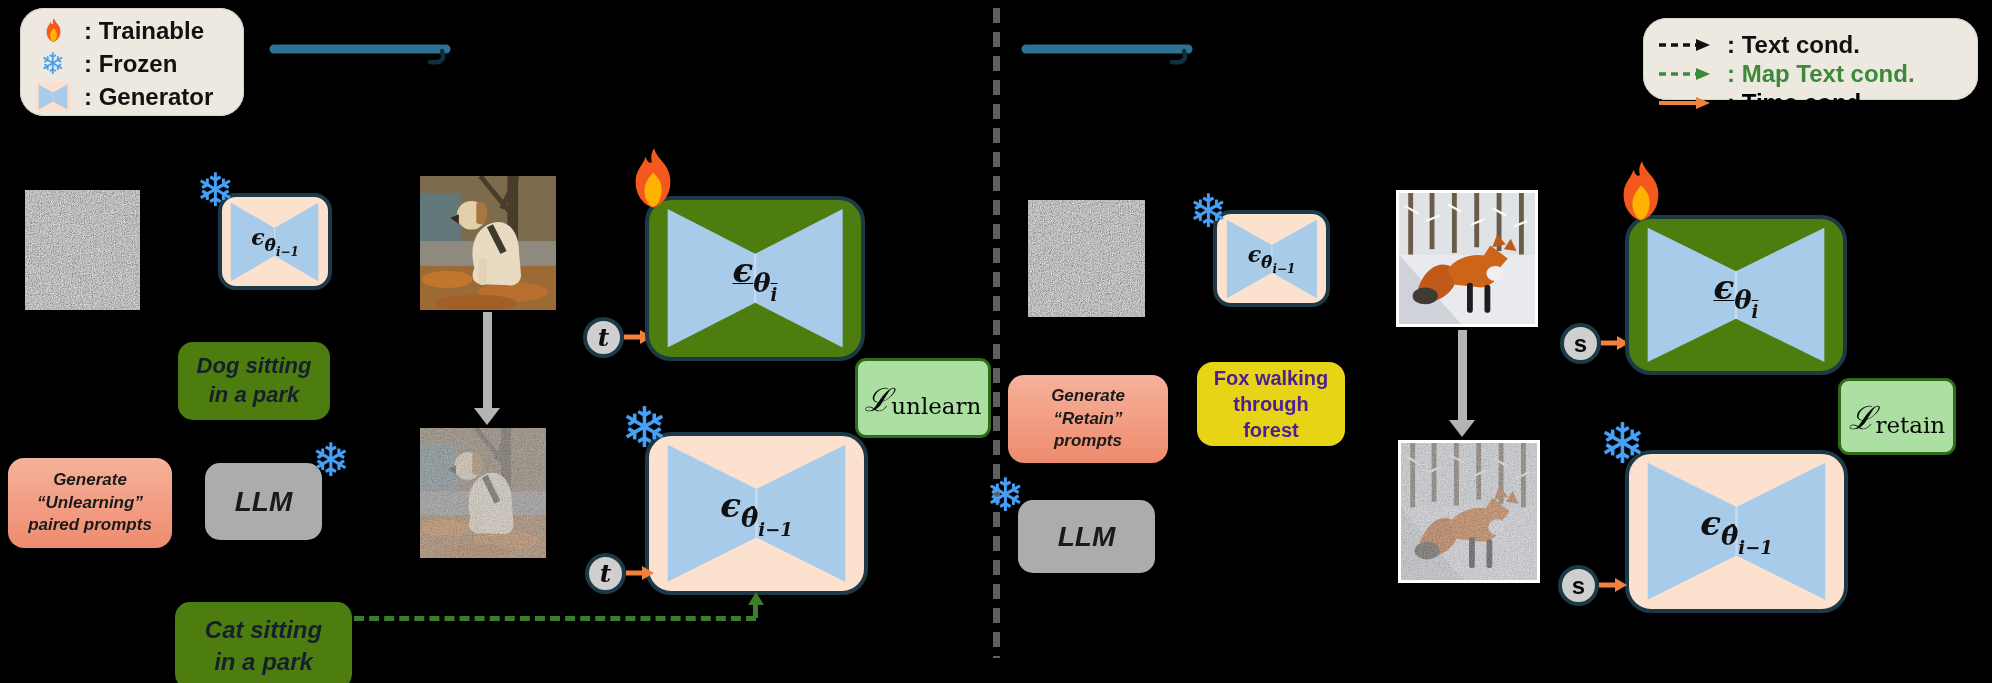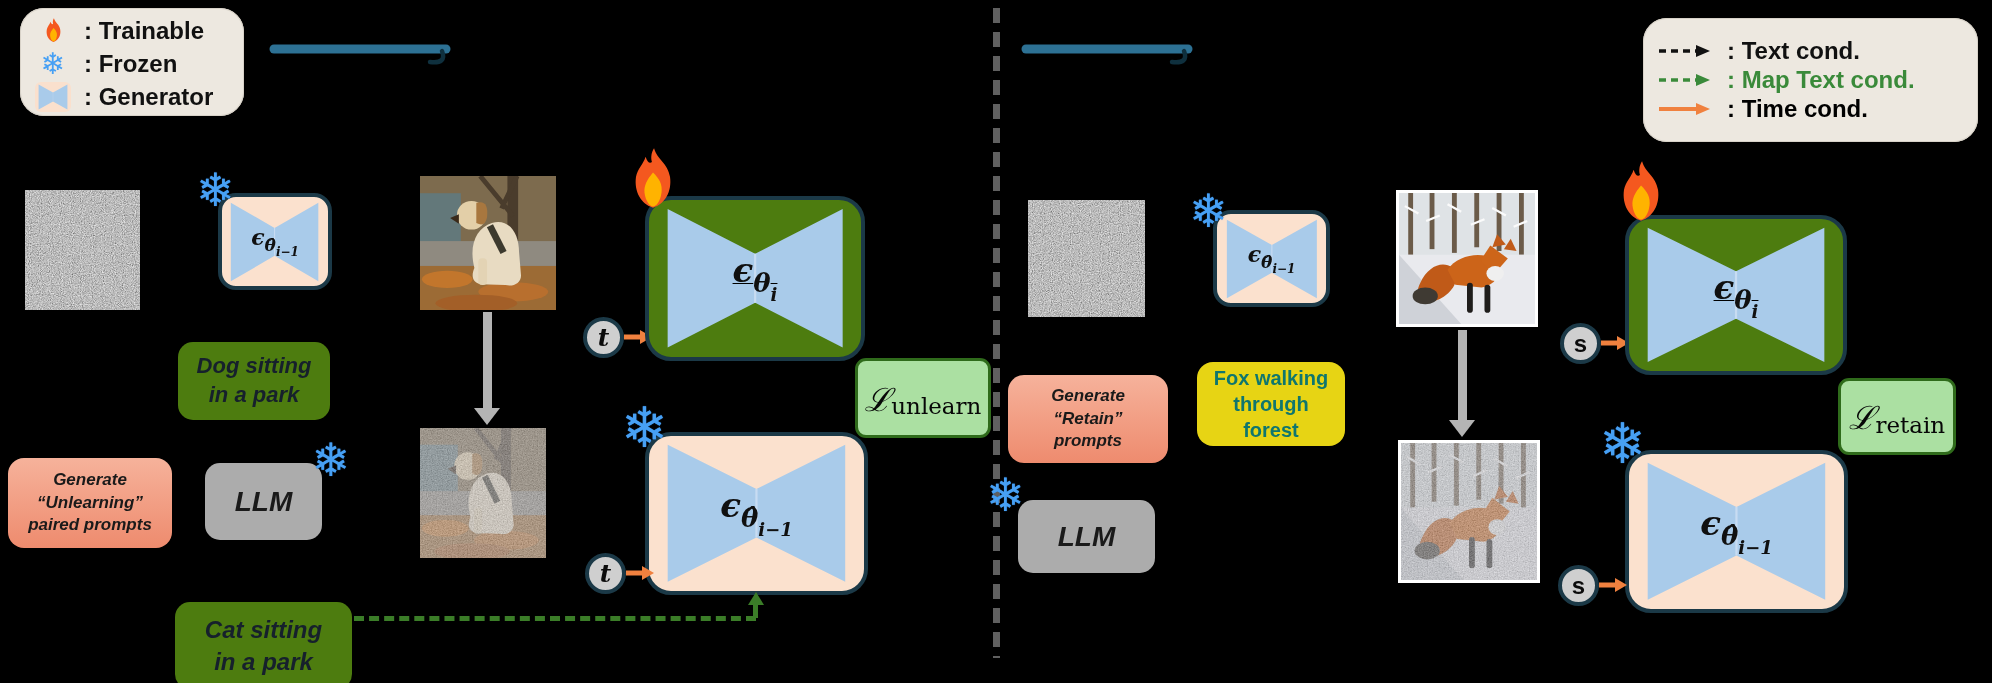--- a/index.html
+++ b/index.html
@@ -9,21 +9,21 @@
   .ml{white-space:pre-line;}
 
   
   .legend{background:#EDE8E0;border-radius:24px;box-shadow:0 0 0 1px #d8d2c8 inset;}
   .legend-row{display:flex;align-items:center;gap:8px;}
   .legend-label{font-weight:bold;color:#111;}
   #legend-left{left:20px;top:8px;width:224px;height:108px;padding:6px 0 0 10px;box-sizing:border-box;}
   #legend-left .legend-row{height:33px;}
   #legend-left .icon-cell{width:46px;display:flex;justify-content:center;}
   #legend-left .legend-label{font-size:24px;}
-  #legend-right{left:1643px;top:18px;width:335px;height:124px;padding:18px 0 0 14px;box-sizing:border-box;}
+  #legend-right{left:1643px;top:18px;width:335px;height:82px;padding:12px 0 0 14px;box-sizing:border-box;}
   #legend-right .legend-row{height:29px;}
   #legend-right .arrow-cell{width:62px;display:flex;align-items:center;}
   #legend-right .legend-label{font-size:24px;}
   .lbl-black{color:#111;} .lbl-green{color:#3A8A3A;} .lbl-orange{color:#000000;}
 
   .gen-chip{width:36px;height:30px;background:#FAE0CD;border-radius:6px;position:relative;}
   .gen-chip svg{position:absolute;left:3px;top:2px;width:30px;height:26px;}
 
   
   .gen{border:4px solid #1B3947;box-sizing:border-box;display:flex;align-items:center;justify-content:center;}
@@ -43,21 +43,21 @@
   .snow{position:absolute;color:#47A0F4;text-shadow:0 0 1px #2d7fd4;line-height:1;
         font-family:"DejaVu Sans",sans-serif;}
   .flame{position:absolute;}
 
   
   .pbox{display:flex;align-items:center;justify-content:center;text-align:center;
         font-weight:bold;color:#16202C;box-sizing:border-box;}
   .pbox-blue{background:#4d7c0f;border-radius:15px;font-style:italic;font-size:22px;line-height:1.3;}
   .pbox-salmon{background:linear-gradient(180deg,#F6B29B,#EE8B6E);border-radius:16px;
                font-style:italic;font-size:17px;line-height:1.35;color:#1a1a1a;}
-  .pbox-yellow{background:#E7D414;border-radius:16px;font-size:20px;line-height:1.3;color:#0f766e;}
+  .pbox-yellow{background:#E7D414;border-radius:16px;font-size:20px;line-height:1.3;color:#4c1d95;}
   .pbox-gray{background:#ACACAC;border-radius:15px;font-style:italic;font-size:28px;color:#1a1a1a;}
 
   .loss{background:#ABE0A2;border:3px solid #2F6B1B;border-radius:11px;box-sizing:border-box;
         display:flex;align-items:center;justify-content:center;font-family:"DejaVu Serif",serif;color:#070707;}
   .loss .loss-script{font-size:32px;font-style:italic;}
   .loss .loss-sub{font-size:23px;position:relative;top:8px;}
 
   
   .tok{width:41px;height:41px;border-radius:50%;background:#CFCFCF;border:4px solid #1B3947;
        box-sizing:border-box;display:flex;align-items:center;justify-content:center;color:#0b0b0b;}

